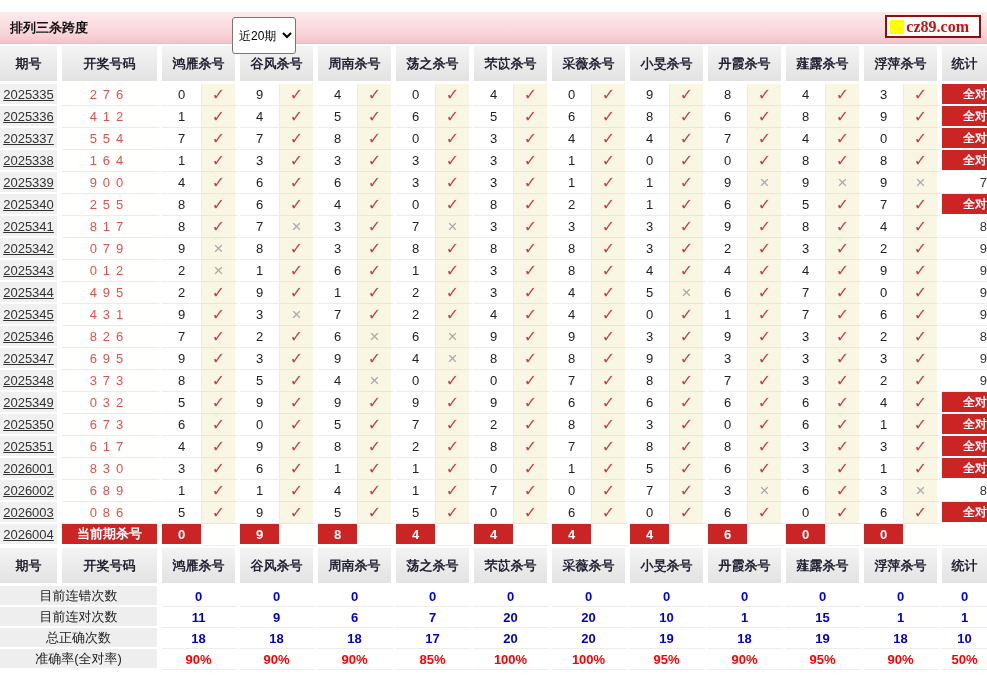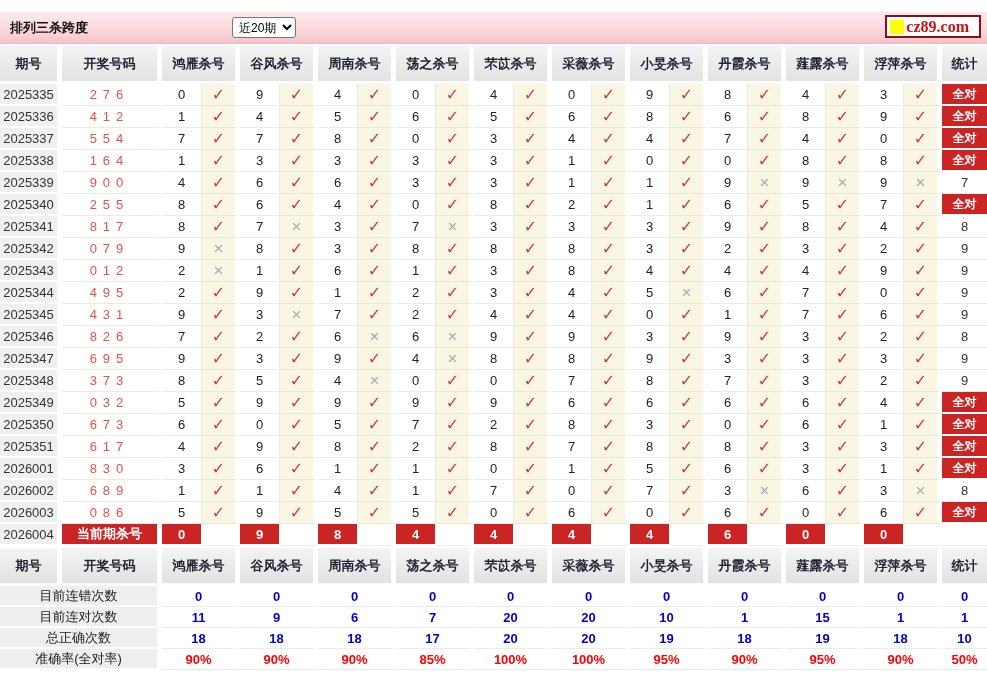--- a/index.html
+++ b/index.html
@@ -1,38 +1,38 @@
 <!DOCTYPE html>
 <html><head>
 <meta charset="utf-8">
 <style>
   * { margin:0; padding:0; box-sizing:border-box; }
   html,body { width:987px; height:677px; background:#fff; font-family:"Liberation Sans","DejaVu Sans",sans-serif; overflow:hidden; }
 
   
   .topbar { position:relative; height:32px; background:linear-gradient(180deg,#fdebec 0%,#f9d3d8 70%,#f3c3ca 100%); border-bottom:1px solid #eeb9c1; display:flex; align-items:center;margin-top:12px; }
   .title { margin-left:10px; font-size:13px; font-weight:bold; color:#111; }
-  .range-select { position:absolute; left:232px; top:5px; height:21px; font-size:12px; font-family:inherit; border:1px solid #777; background:#fff; border-radius:3px; padding:0 2px; }
+  .range-select { position:absolute; left:232px; top:5px; height:37px; font-size:12px; font-family:inherit; border:1px solid #777; background:#fff; border-radius:3px; padding:0 2px; }
   .logo { position:absolute; right:6px; top:3px; height:23px; background:#fff; border:2px solid #8f1010; display:flex; align-items:center; padding:0 10px 0 3px; }
   .logo-sq { width:14px; height:14px; background:#ffff00; margin-right:2px; }
   .logo-text { font-family:"Liberation Serif","DejaVu Serif",serif; font-size:16px; font-weight:bold; color:#cc1111; line-height:1; }
 
   
   table { width:987px; border-collapse:separate; border-spacing:0; table-layout:fixed; font-size:13px; }
   td { padding:0; text-align:center; white-space:nowrap; overflow:hidden; height:22px; }
 
   tr.hdr td { height:40px; background:linear-gradient(180deg,#f4f4f4,#e2e2e2); color:#222233; font-weight:bold;
               border-right:5px solid #fff; border-bottom:3px solid #fff; border-top:2px solid #fff; }
   tr.hdr td:last-child { border-right:none; }
 
-  td.c-period { background:#f0f0f0; color:#333; border-bottom:2px solid #fff; border-right:5px solid #fff; }
+  td.c-period { background:#f0f0f0; color:#333; border-bottom:2px solid #fff; border-right:5px solid #fff;text-decoration:underline; }
   td.c-nums   { background:#fffffe; color:#e05252; letter-spacing:6px; border-bottom:1px solid #f0e9e9; border-right:5px solid #fff; }
   td.c-kn     { background:#fff; color:#222; border-bottom:1px solid #ececec; border-right:1px solid #eeeadd; }
   td.c-km     { background:#f9f7e3; border-bottom:1px solid #e9e6d2; border-right:5px solid #fff; }
-  td.c-stat   { background:#fff; color:#333; border-bottom:1px solid #ececec; }
+  td.c-stat   { background:#fff; color:#333; border-bottom:1px solid #ececec;text-align:right; }
 
   .check { color:#c53b46; font-size:16px; font-weight:bold; }
   .cross { color:#a8a8a8; font-size:17px; }
 
   td.c-stat.allok { background:#cb2424; color:#fff; font-weight:bold; font-size:12px; border-bottom:2px solid #fff; }
 
   
   td.cur-label { background:#cb2424; color:#fff; font-weight:bold; border-bottom:2px solid #fff; border-right:5px solid #fff;margin-top:28px; }
   td.cur-n     { background:#cb2424; color:#fff; font-weight:bold; border-bottom:2px solid #fff; border-right:1px solid #fff; }
   td.cur-e     { background:#fffffd; border-bottom:1px solid #ececec; border-right:5px solid #fff; }

